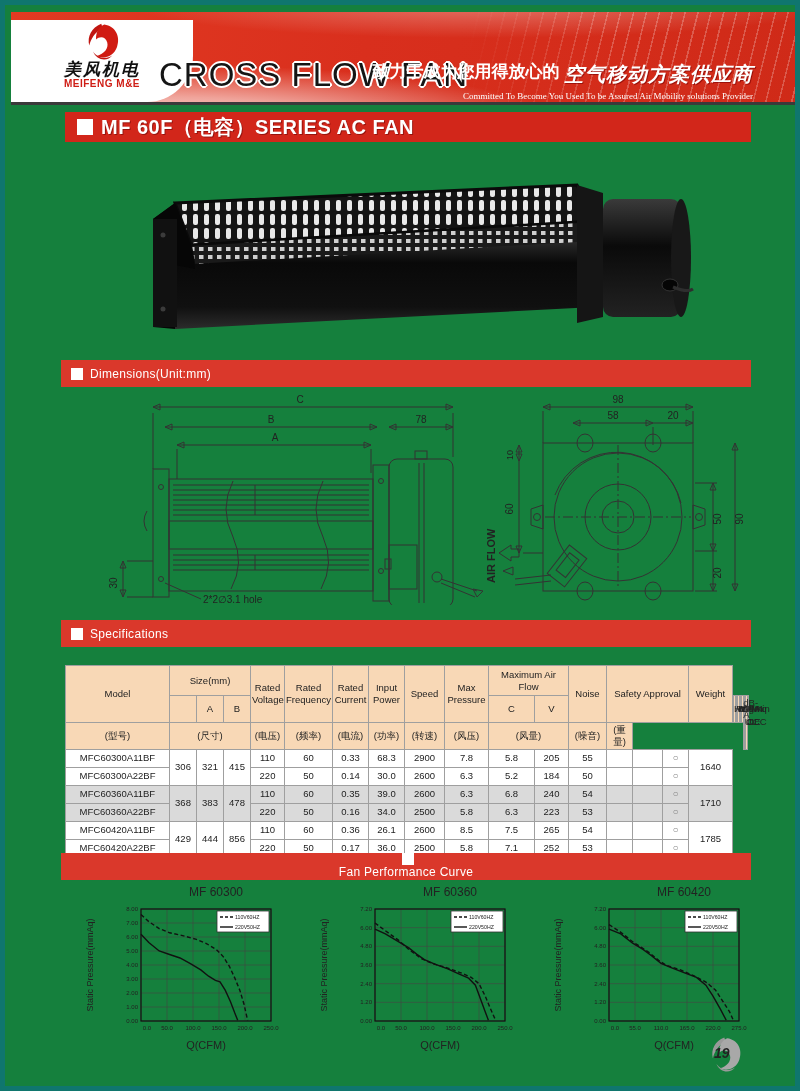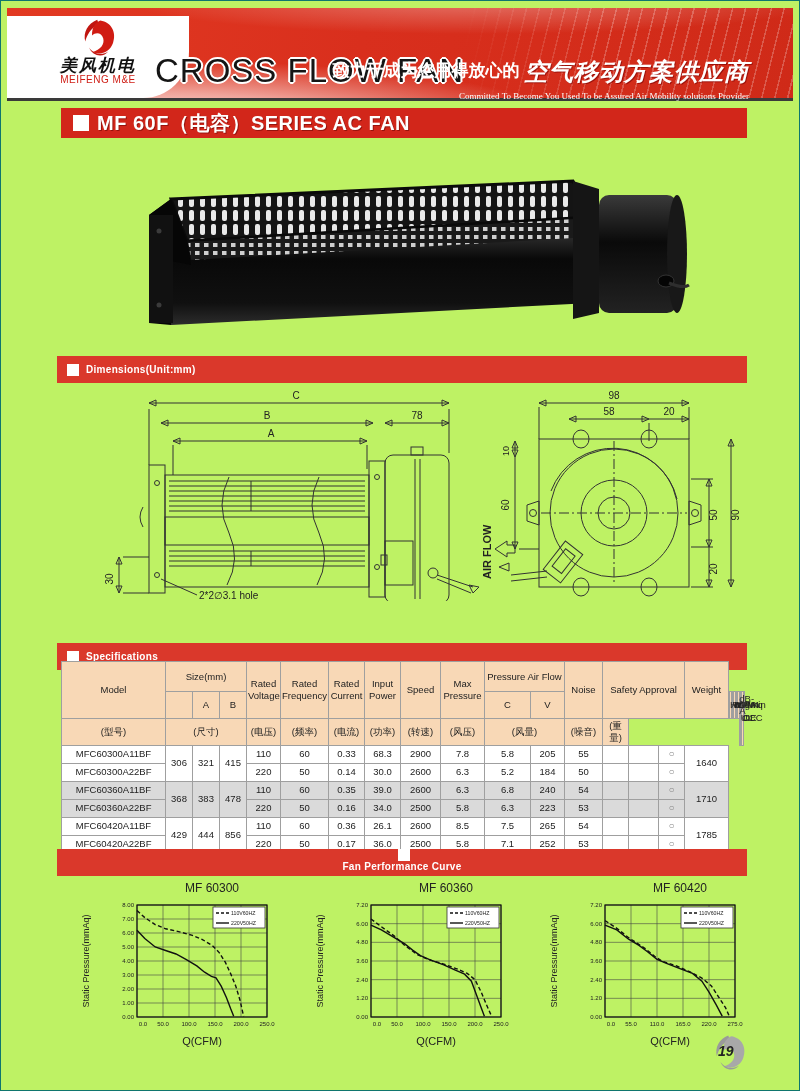--- a/index.html
+++ b/index.html
@@ -1,47 +1,47 @@
 <!DOCTYPE html>
 <html><head>
 <meta charset="utf-8">
 <style>
   html,body{margin:0;padding:0;background:#e9e9e9;font-family:"Liberation Sans",sans-serif;}
-  .page{position:relative;width:800px;height:1091px;margin:0 auto;background:#bef264;border:1px solid #0f766e;box-sizing:border-box;overflow:hidden;}
+  .page{position:relative;width:800px;height:1091px;margin:0 auto;background:#15803d;border:5px solid #0f766e;box-sizing:border-box;overflow:hidden;}
 
   
   .header{position:absolute;left:6px;top:7px;width:786px;height:90px;
     background:
       radial-gradient(90% 120% at 18% 130%, rgba(255,255,255,.95) 0%, rgba(255,255,255,.55) 30%, rgba(255,255,255,0) 60%),
       radial-gradient(70% 60% at 60% -10%, rgba(255,255,255,.35) 0%, rgba(255,255,255,0) 65%),
       linear-gradient(100deg,#e23a22 0%,#d92f1d 45%,#cf2a18 100%);
     border-bottom:3px solid #3a3a3a;}
   .header .mesh{position:absolute;right:0;top:0;width:42%;height:100%;opacity:.5;
     background:repeating-linear-gradient(104deg, rgba(255,255,255,0) 0 11px, rgba(255,255,255,.45) 11px 12.5px);
     -webkit-mask-image:linear-gradient(to left,#000 55%,transparent);mask-image:linear-gradient(to left,#000 55%,transparent);}
   .logo-blob{position:absolute;left:0;top:8px;width:182px;height:82px;background:#fff;border-radius:0 0 46px 0;display:flex;flex-direction:column;align-items:center;justify-content:flex-start;}
   .logo-bird{width:42px;height:40px;margin-top:1px;}
   .logo-cn{font-size:17px;font-weight:bold;color:#111;letter-spacing:2px;line-height:1;margin-top:0;font-family:"DejaVu Serif",serif;font-style:italic;}
-  .logo-en{font-size:10px;font-weight:normal;color:#cf1d15;letter-spacing:.5px;line-height:1.2;}
+  .logo-en{font-size:10px;font-weight:bold;color:#cf1d15;letter-spacing:.5px;line-height:1.2;}
   .main-title{position:absolute;left:148px;top:44px;font-size:33px;font-weight:400;color:#151515;letter-spacing:1px;
     text-shadow:-2px 0 #fff,2px 0 #fff,0 -2px #fff,0 2px #fff,-1px -1px #fff,1px 1px #fff,-1px 1px #fff,1px -1px #fff;white-space:nowrap;}
   .tagline{position:absolute;right:44px;top:48px;text-align:right;color:#fff;white-space:nowrap;}
   .tagline .cn-small{font-size:17px;font-weight:bold;vertical-align:4px;}
-  .tagline .cn-large{font-size:24px;font-weight:900;font-style:italic;letter-spacing:1px;text-shadow:1px 1px 0 rgba(120,0,0,.6);}
+  .tagline .cn-large{font-size:20px;font-weight:900;font-style:italic;letter-spacing:1px;text-shadow:1px 1px 0 rgba(120,0,0,.6);}
   .tagline .en{font-size:9px;margin-top:3px;font-family:"Liberation Serif",serif;}
 
   
   .series-banner{position:absolute;left:60px;top:107px;width:686px;height:30px;background:#d2261a;display:flex;align-items:center;}
   .series-banner .sq{width:16px;height:16px;background:#fff;margin:0 8px 0 12px;}
   .series-banner .txt{color:#fff;font-size:20px;font-weight:900;letter-spacing:.5px;text-shadow:1px 1px 0 rgba(90,0,0,.5);}
 
   
   .section-bar{position:absolute;left:56px;width:690px;height:27px;background:#da382b;display:flex;align-items:center;}
   .section-bar .sq{width:12px;height:12px;background:#fff;margin:0 7px 0 10px;}
-  .section-bar .txt{color:#fff;font-size:10px;font-weight:bold;letter-spacing:.3px;}
+  .section-bar .txt{color:#fff;font-size:12px;font-weight:normal;letter-spacing:.3px;}
 
   
   .photo{position:absolute;left:120px;top:152px;width:570px;height:190px;}
 
   
   .dim-area{position:absolute;left:60px;top:388px;width:700px;height:212px;}
   .dim-area svg{position:absolute;top:0;}
   .dim-area text{font-family:"Liberation Sans",sans-serif;fill:#222;}
   .tech line,.tech path,.tech rect,.tech circle,.tech ellipse,.tech polyline,.tech polygon{stroke:#333;fill:none;stroke-width:1;}
 
@@ -56,21 +56,21 @@
   .spec-table tr.gray td{background:#dadada;}
   .spec-table .ce-circle{color:#888;font-size:10px;}
 
   
   .charts{position:absolute;left:78px;top:880px;width:700px;display:flex;gap:2px;align-items:center;}
   .chart-box{width:232px;}
   .chart-title{text-align:center;font-size:12px;color:#222;margin:0 0 0 34px;}
   .chart-box svg{display:block;}
 
   
-  .pageno{position:absolute;right:48px;bottom:18px;width:42px;height:40px;}
+  .pageno{position:absolute;right:48px;bottom:12px;width:42px;height:40px;}
   .pageno svg{position:absolute;left:0;top:0;}
   .pageno .num{position:absolute;left:9px;top:11px;font-size:14px;font-weight:bold;color:#222;font-style:italic;}
 </style>
 </head>
 <body>
 
 <div class="page">
 
   <div class="header">
     <div class="mesh"></div>
@@ -288,21 +288,21 @@
       <polygon points="250,50 247,57 253,57" fill="#333"></polygon>
         <polygon points="250,198 247,191 253,191" fill="#333"></polygon>
       <text x="258" y="126" font-size="10" text-anchor="middle" transform="rotate(-90 258 126)">90</text>
 
       <text x="10" y="190" font-size="11" font-weight="bold" transform="rotate(-90 10 190)">AIR FLOW</text>
       <polygon points="14,160 26,152 26,156 34,156 34,164 26,164 26,168" fill="#fff" stroke="#333"></polygon>
       <polygon points="18,178 28,174 28,182" fill="#333"></polygon>
     </svg>
   </div>
 
-  <div class="section-bar" style="top:642px;">
+  <div class="section-bar" style="top:615px;">
     <span class="sq"></span>
     <span class="txt">Specifications</span>
   </div>
 
   <table class="spec-table">
     <colgroup>
       <col style="width:104px">
         <col style="width:27px">
         <col style="width:27px">
         <col style="width:27px">
@@ -323,21 +323,21 @@
     <thead>
       <tr class="h1">
         <td rowspan="2">Model</td>
         <td colspan="3">Size(mm)</td>
         <td rowspan="2">Rated Voltage</td>
         <td rowspan="2">Rated Frequency</td>
         <td rowspan="2">Rated Current</td>
         <td rowspan="2">Input Power</td>
         <td rowspan="2">Speed</td>
         <td rowspan="2">Max Pressure</td>
-        <td colspan="2">Pressure Air Flow</td>
+        <td colspan="2">Maximum Air Flow</td>
         <td rowspan="2">Noise</td>
         <td colspan="3" rowspan="2">Safety Approval</td>
         <td rowspan="2">Weight</td>
       </tr>
 
       <tr class="h2">
         <td style="border-top:none;background:#f8d8b6;"></td>
         <td>A</td>
         <td>B</td>
         <td>C</td>

